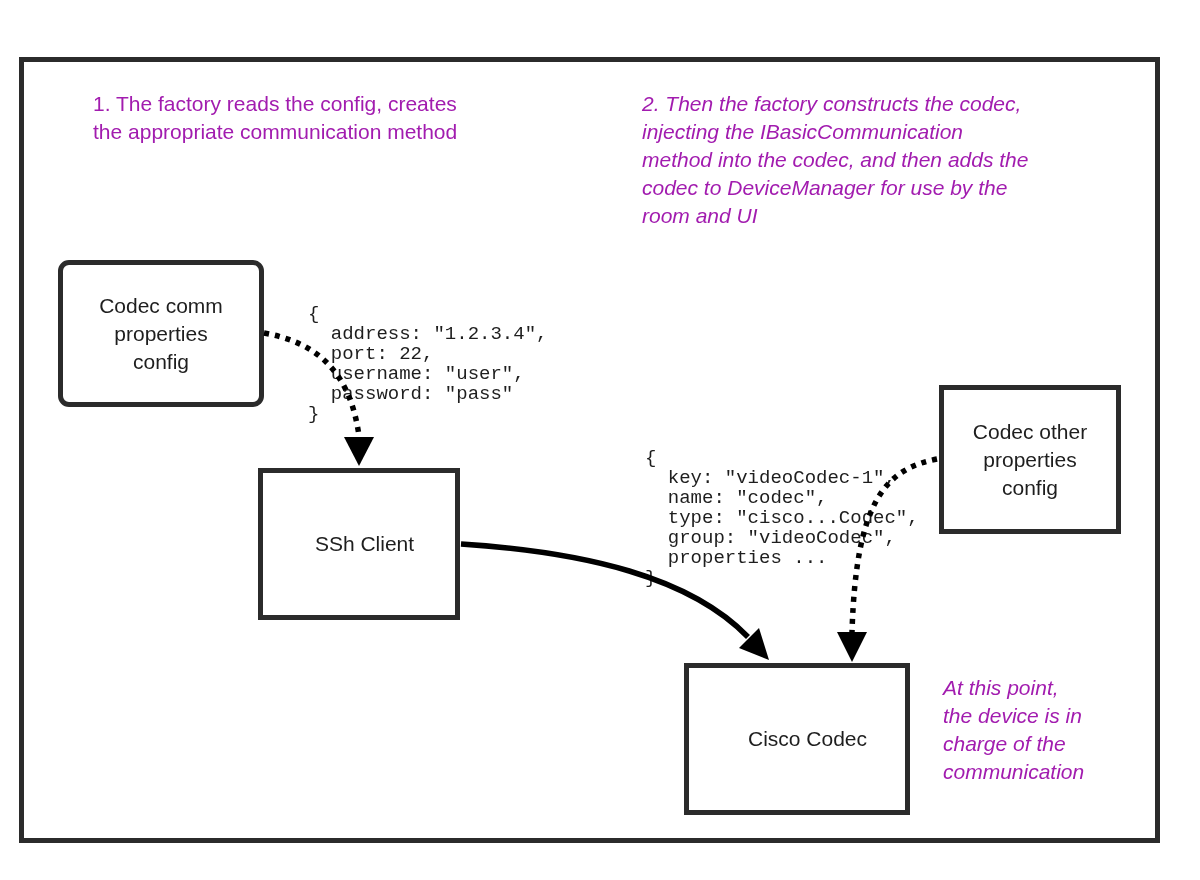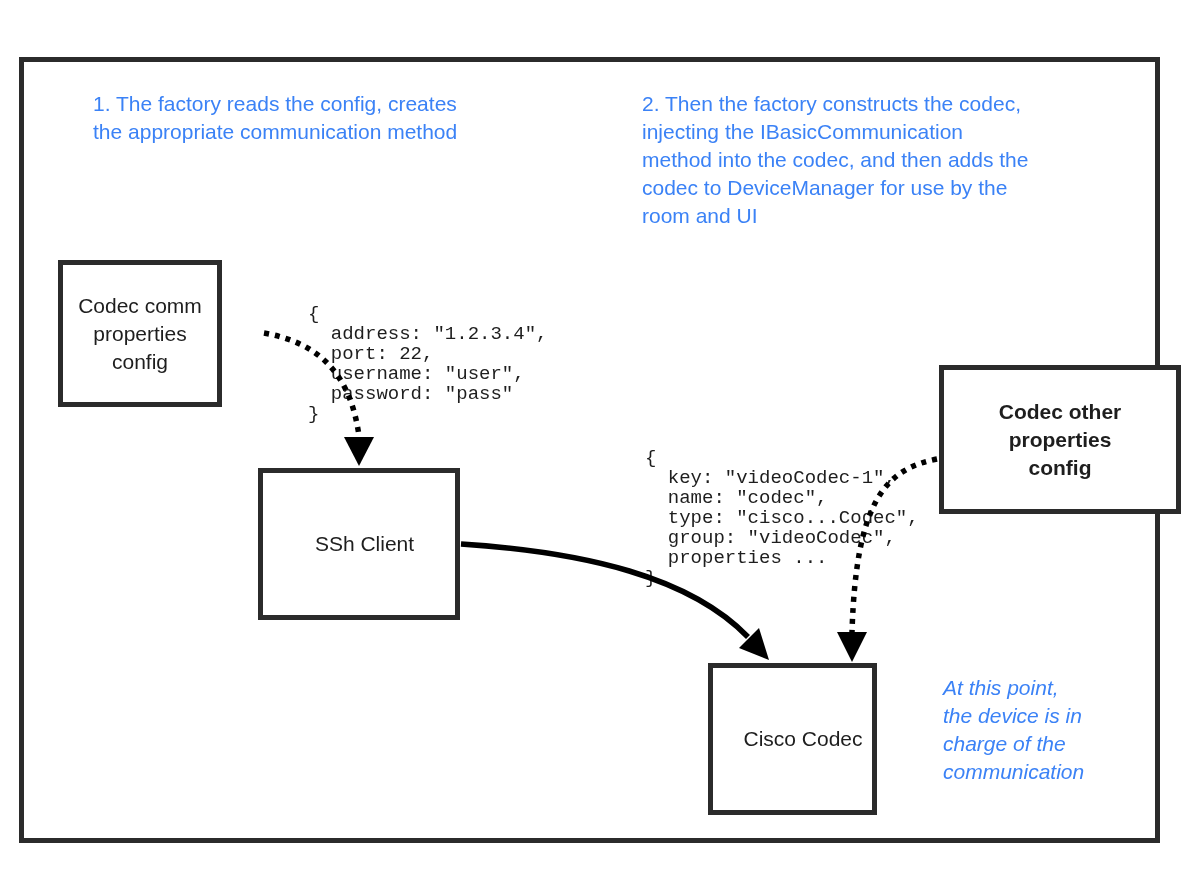--- a/index.html
+++ b/index.html
@@ -22,21 +22,21 @@
     width: 1141px;
     height: 786px;
     border: 5px solid #2b2b2b;
     box-sizing: border-box;
     background: #ffffff;
     z-index: 0;
   }
   .note {
     position: absolute;
     z-index: 1;
-    color: #3b82f6;
+    color: #a21caf;
     font-size: 21px;
     line-height: 28px;
     white-space: pre-line;
   }
   .code {
     position: absolute;
     z-index: 1;
     margin: 0;
     color: #1e1e1e;
     font-family: "Liberation Mono", monospace;
@@ -52,27 +52,27 @@
     background: #ffffff;
     display: flex;
     align-items: center;
     justify-content: center;
     text-align: center;
     color: #1e1e1e;
     font-size: 21px;
     line-height: 28px;
     white-space: pre-line;
   }
-  #box-codec-comm  { left: 58px;  top: 260px; width: 164px; height: 147px; }
+  #box-codec-comm  { left: 58px;  top: 260px; width: 206px; height: 147px; border-radius: 11px; }
   #box-ssh-client  { left: 258px; top: 468px; width: 202px; height: 152px; padding-left: 11px; }
-  #box-codec-other { left: 939px; top: 365px; width: 242px; height: 149px; font-weight: bold; }
-  #box-cisco-codec { left: 708px; top: 663px; width: 169px; height: 152px; padding-left: 21px; }
+  #box-codec-other { left: 939px; top: 385px; width: 182px; height: 149px; }
+  #box-cisco-codec { left: 684px; top: 663px; width: 226px; height: 152px; padding-left: 21px; }
 
   #note-step1 { left: 93px;  top: 90px;  width: 420px; }
-  #note-step2 { left: 642px; top: 90px;  width: 430px; }
+  #note-step2 { left: 642px; top: 90px;  width: 430px; font-style: italic; }
   #note-final { left: 943px; top: 674px; width: 210px; font-style: italic; }
 
   #code-comm  { left: 308px; top: 304px; }
   #code-codec { left: 645px; top: 448px; }
 
   #arrow-layer {
     position: absolute;
     left: 0;
     top: 0;
     width: 1200px;

